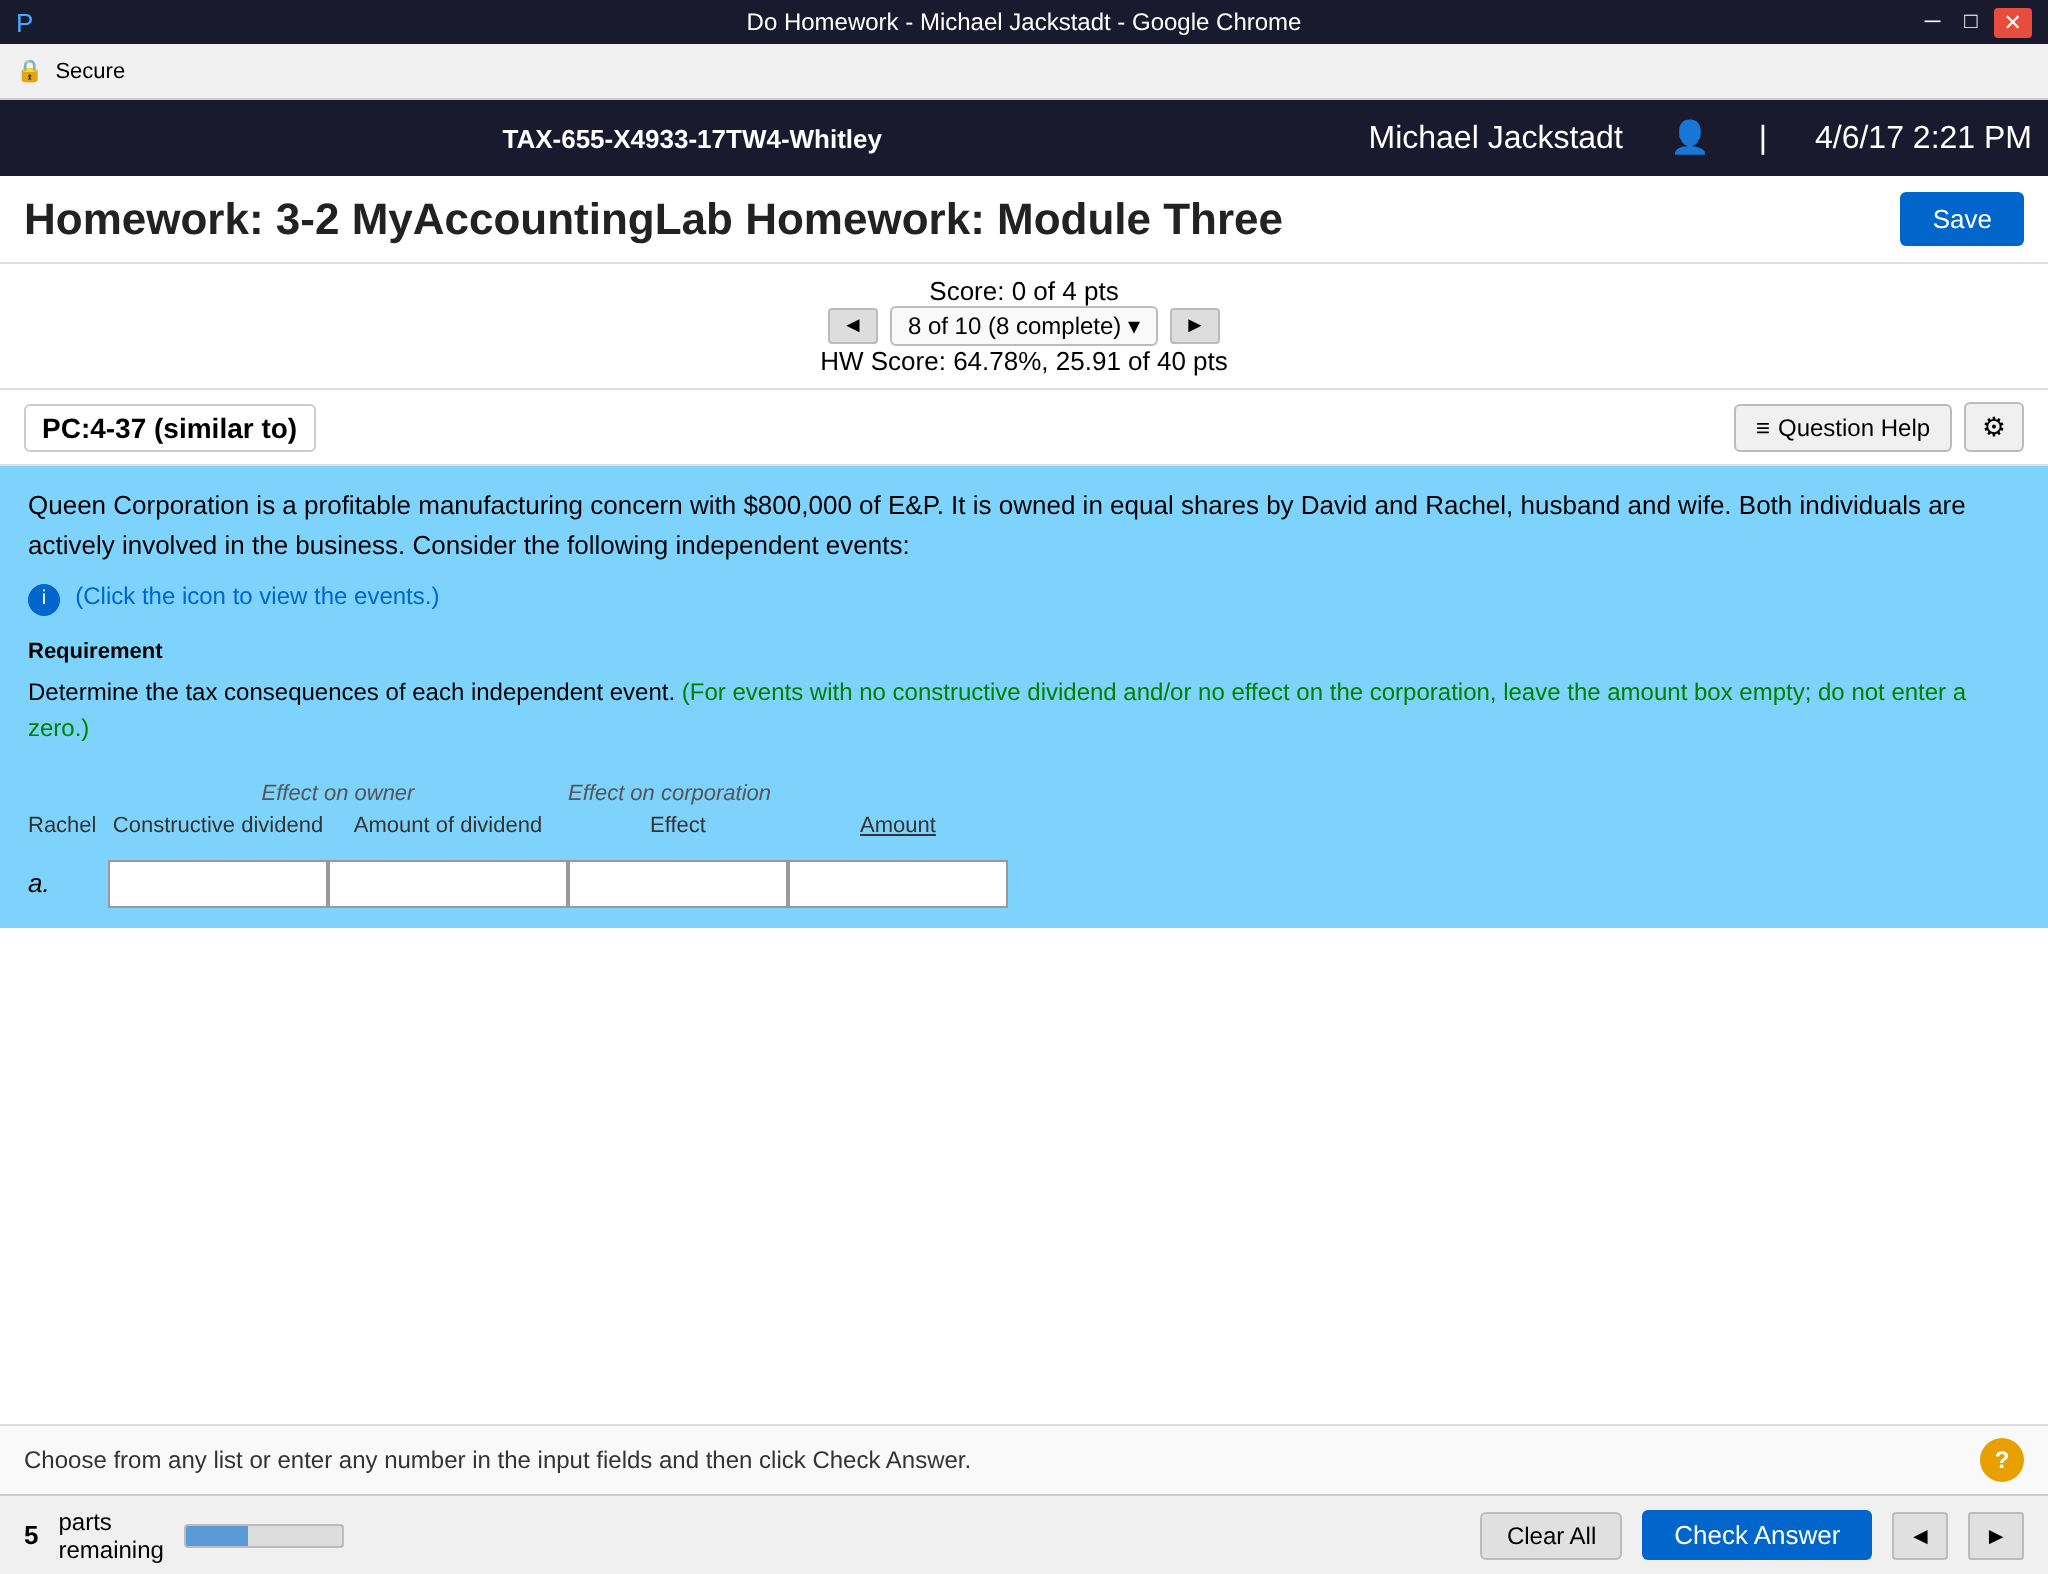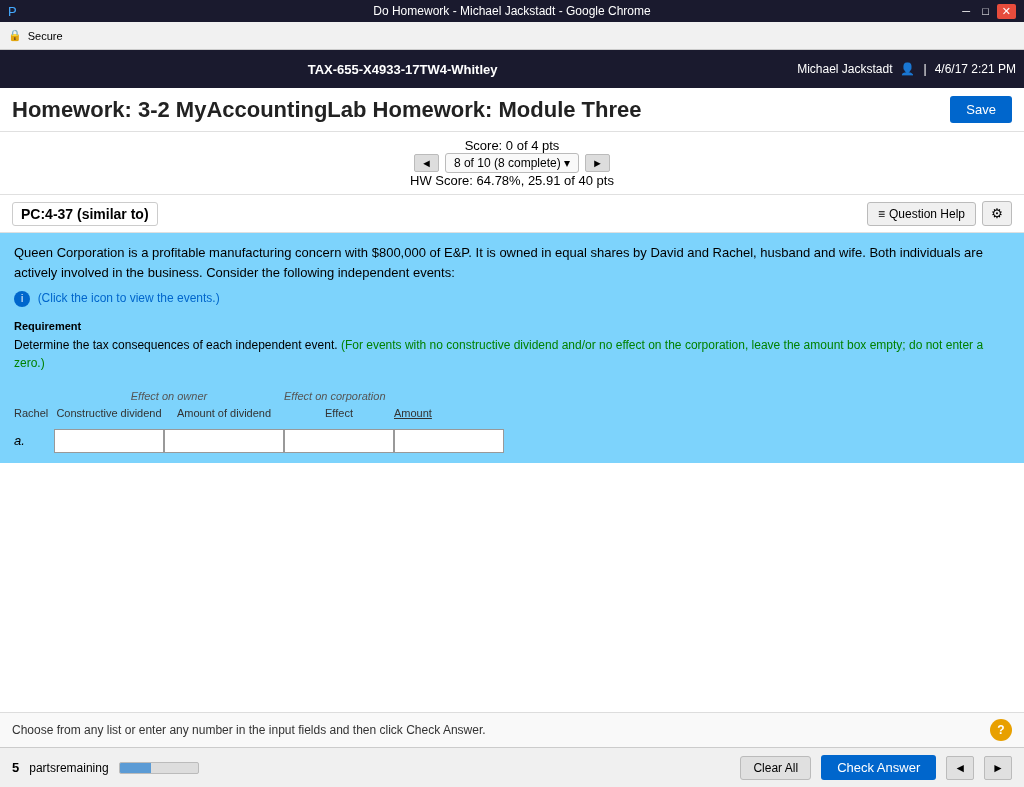--- a/index.html
+++ b/index.html
@@ -40,21 +40,21 @@
       background: #1a1a2e;
       color: #fff;
       text-align: center;
       padding: 8px;
       font-size: 13px;
       display: flex;
       justify-content: space-between;
       align-items: center;
       height: 38px;
     }
-    .top-nav .user-info { font-size: 12px; display: flex; align-items: flex-end; gap: 8px; }
+    .top-nav .user-info { font-size: 16px; display: flex; align-items: flex-end; gap: 24px; }
     .top-nav .course-id { font-size: 13px; font-weight: bold; }
 
     
     .main-header {
       background: #fff;
       padding: 8px 12px;
       display: flex;
       justify-content: space-between;
       align-items: center;
       border-bottom: 1px solid #e0e0e0;
@@ -152,21 +152,21 @@
       display: flex;
       font-size: 11px;
       color: #333;
       padding-bottom: 4px;
       align-items: center;
     }
     .col-event { width: 40px; font-size: 11px; }
     .col-constructive { width: 110px; text-align: center; font-size: 11px; }
     .col-amount-div { width: 120px; text-align: center; font-size: 11px; }
     .col-effect { width: 110px; text-align: center; font-size: 11px; }
-    .col-amount { width: 110px; font-size: 11px; text-decoration: underline; }
+    .col-amount { width: 110px; text-align: center; font-size: 11px; text-decoration: underline; }
 
     .data-row { display: flex; align-items: center; margin-top: 4px; }
     .data-row .event-label { width: 40px; font-size: 13px; font-style: italic; }
     .data-row input {
       border: 1px solid #999;
       height: 24px;
       font-size: 12px;
       padding: 2px 4px;
       outline: none;
     }
@@ -421,21 +421,21 @@
 
 <div class="hint-bar">
   <span class="hint-text">Choose from any list or enter any number in the input fields and then click Check Answer.</span>
   <span class="help-circle">?</span>
 </div>
 
 <div class="bottom-bar">
   <div class="parts-info">
     <span>5</span>
   </div>
-  <div style="display:flex; font-size:12px;">
+  <div style="display:flex; flex-direction:column; font-size:12px;">
     <span>parts</span>
     <span>remaining</span>
   </div>
   <div class="progress-bar-container">
     <div class="progress-bar-fill" id="progress-fill" style="width: 40%;"></div>
   </div>
   <div class="spacer"></div>
   <button class="clear-all-btn">Clear All</button>
   <button class="check-answer-btn">Check Answer</button>
   <button class="page-nav-btn">◄</button>

